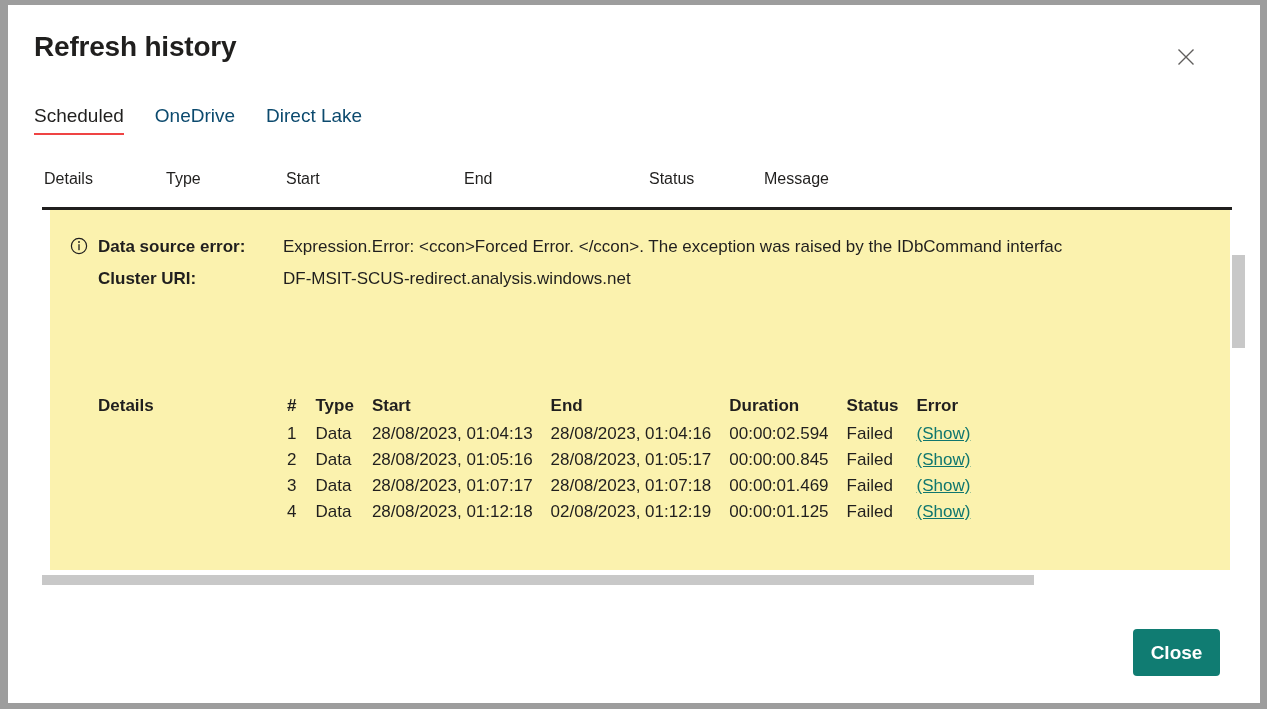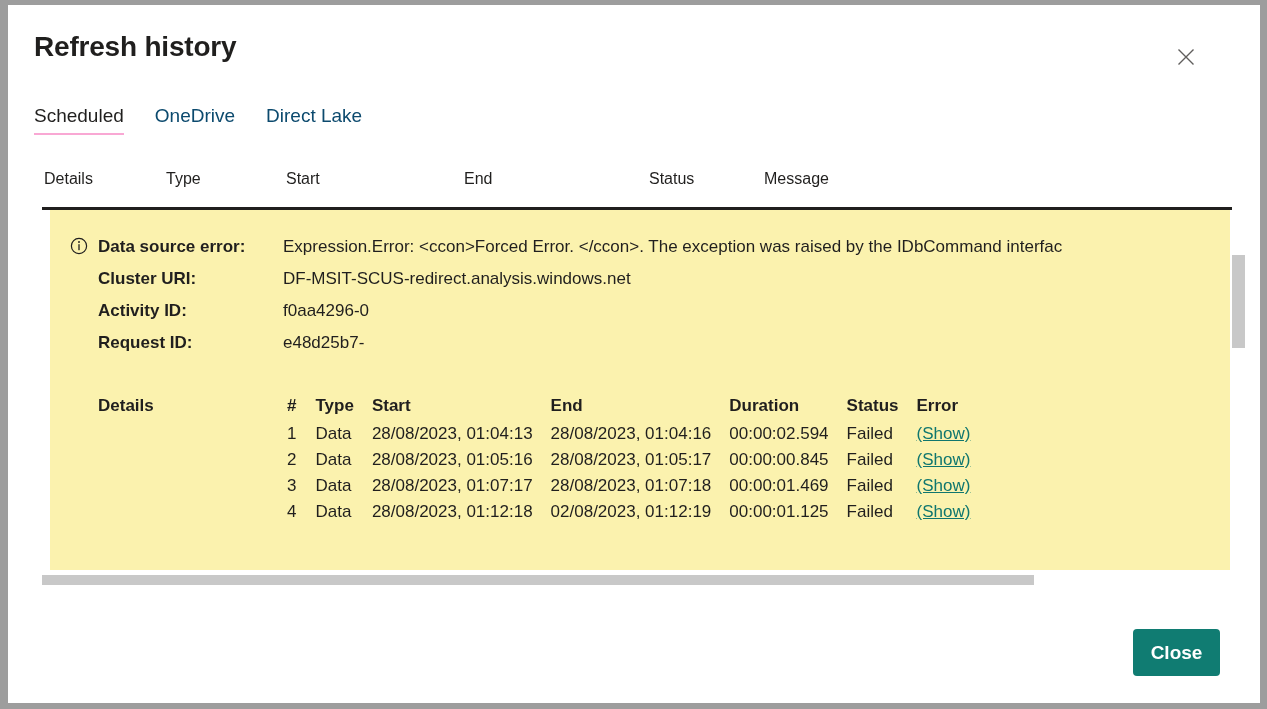--- a/index.html
+++ b/index.html
@@ -52,21 +52,21 @@
   .tab {
     font-size: 19px;
     color: #0c4a6e;
     padding: 0 0 6px 0;
     margin-right: 31px;
     cursor: pointer;
     border-bottom: 2px solid transparent;
     white-space: nowrap;
   }
   .tab.active {
-    border-bottom: 2px solid #f9a8d4;
+    border-bottom: 2px solid #ef4444;
     color: #201f1e;
   }
 
   
   #col-headers {
     position: absolute;
     left: 26px; top: 165px;
     width: 1200px; height: 38px;
   }
   .col-head {
@@ -245,26 +245,20 @@
         <rect x="8.35" y="7.2" width="1.3" height="6" fill="#201f1e"></rect>
       </svg>
     </div>
 
     <div class="kv-row" style="top:27px">
       <span class="kv-label">Data source error:</span><span class="kv-value">Expression.Error: &lt;ccon&gt;Forced Error. &lt;/ccon&gt;. The exception was raised by the IDbCommand interfac</span>
     </div>
     <div class="kv-row" style="top:59px">
       <span class="kv-label">Cluster URI:</span><span class="kv-value">DF-MSIT-SCUS-redirect.analysis.windows.net</span>
     </div>
-    <div class="kv-row" style="top:91px">
-      <span class="kv-label">Activity ID:</span><span class="kv-value">f0aa4296-0</span>
-    </div>
-    <div class="kv-row" style="top:123px">
-      <span class="kv-label">Request ID:</span><span class="kv-value">e48d25b7-</span>
-    </div>
 
     <div id="details-block">
       <div id="details-label">Details</div>
       <table id="details-table">
         <thead>
           <tr>
             <th class="num">#</th>
             <th>Type</th>
             <th>Start</th>
             <th>End</th>

